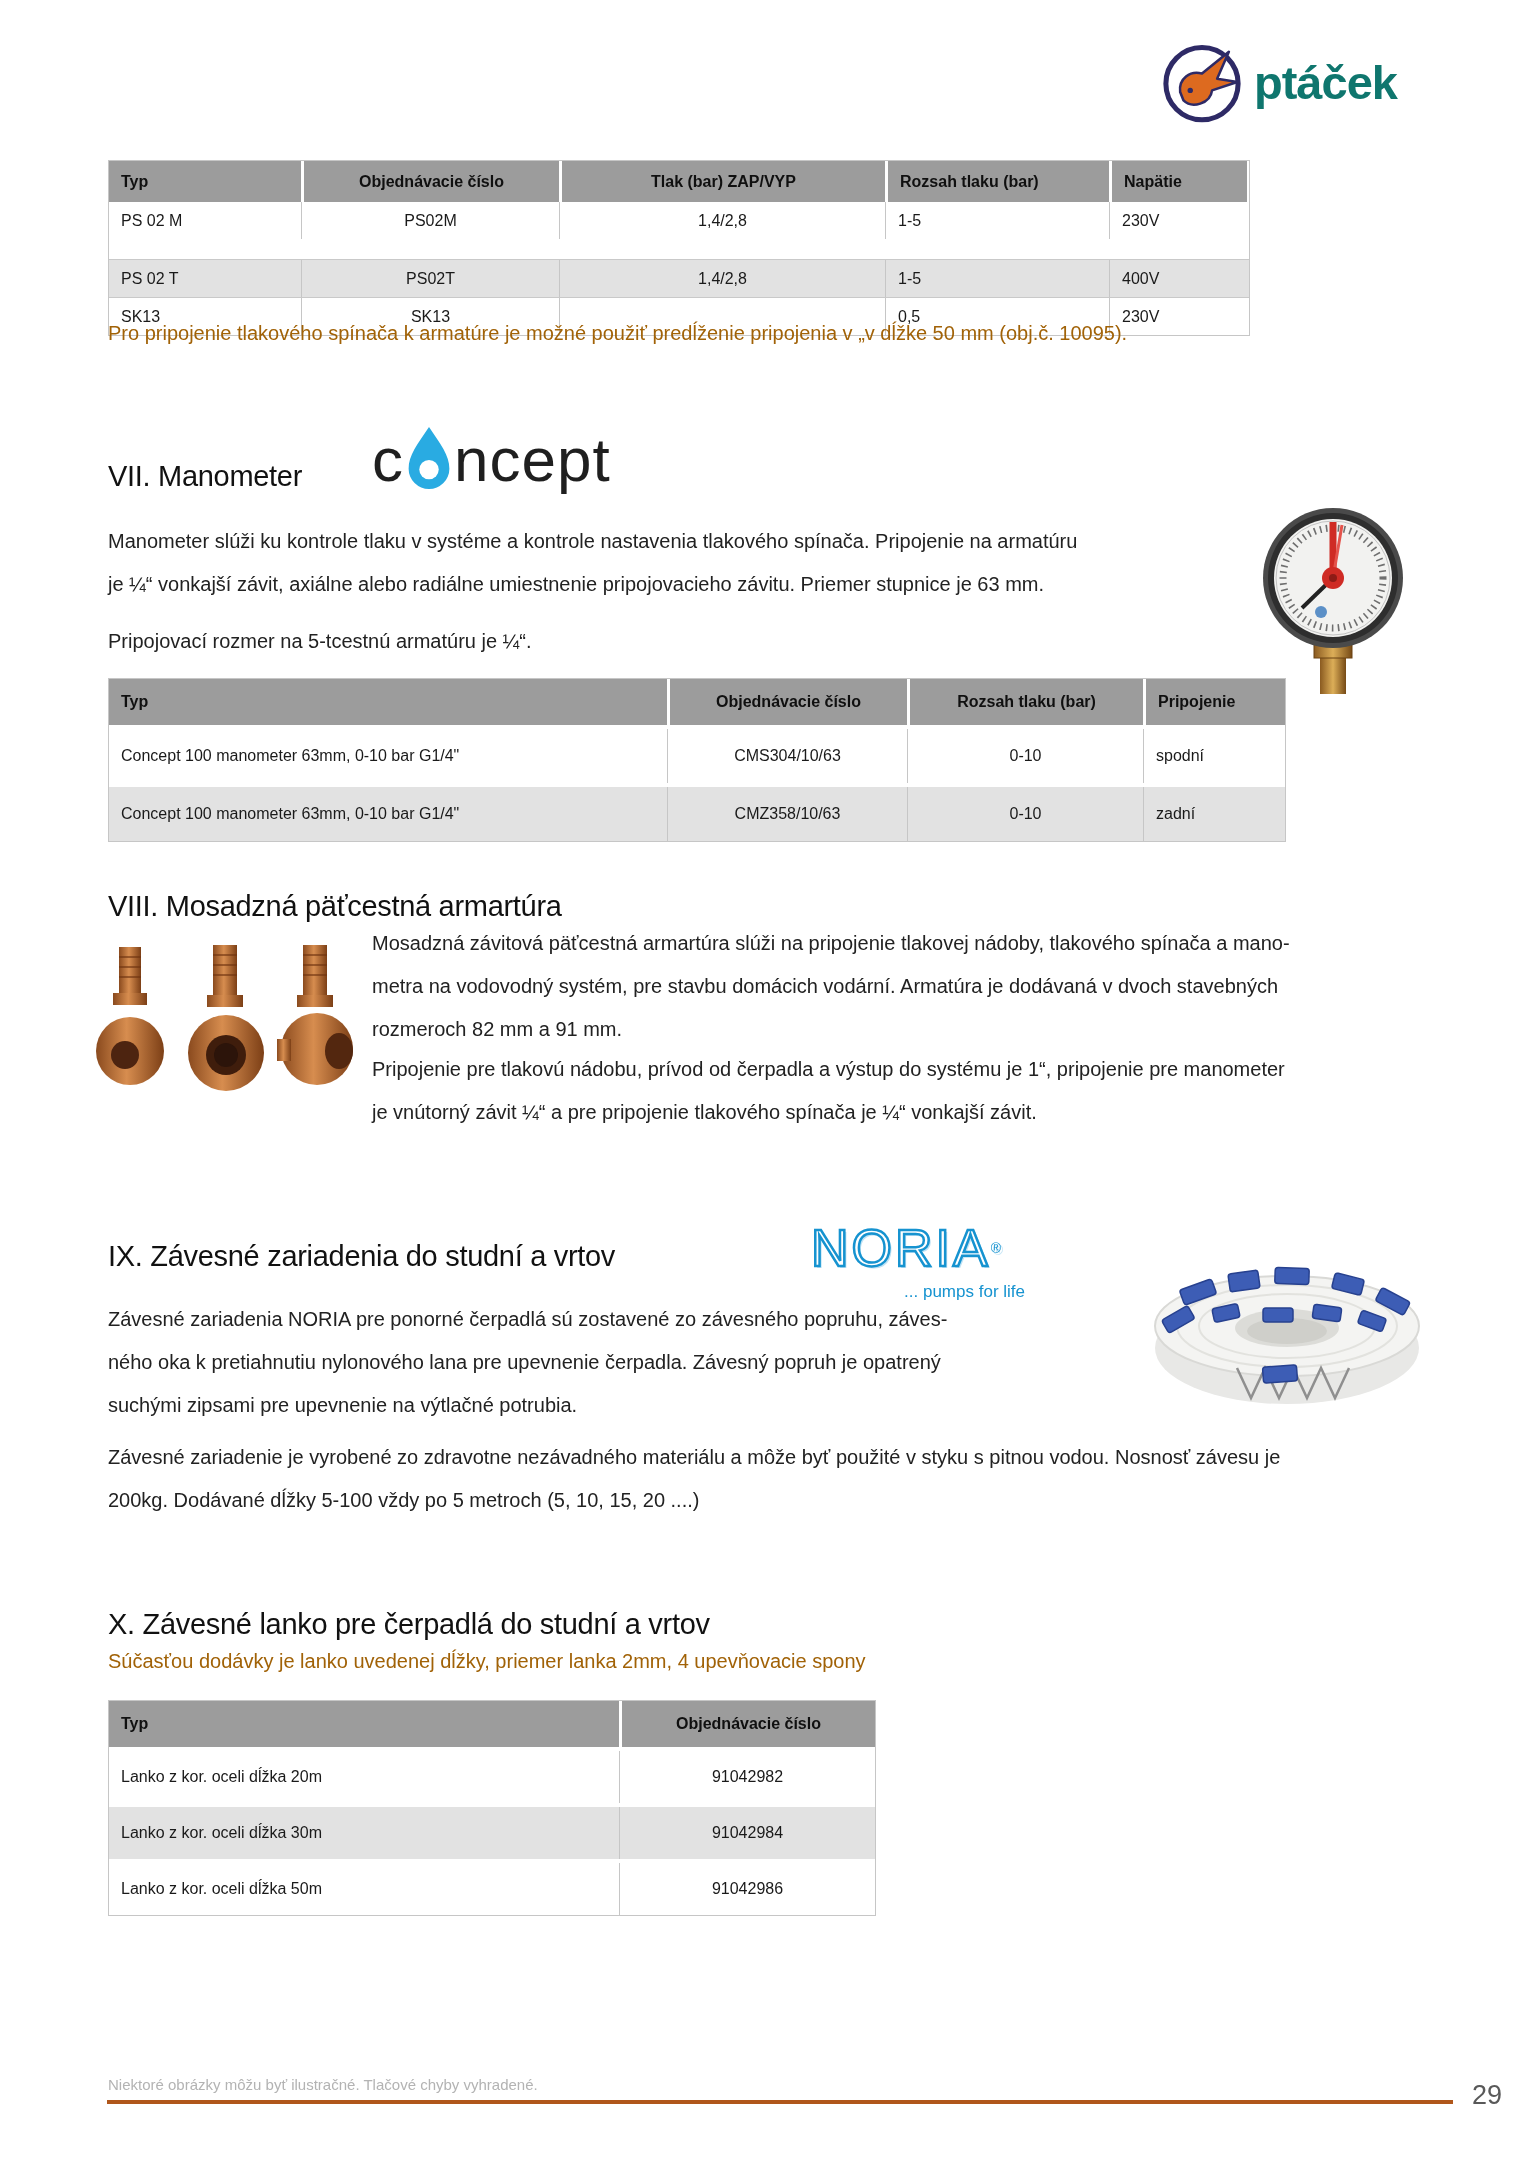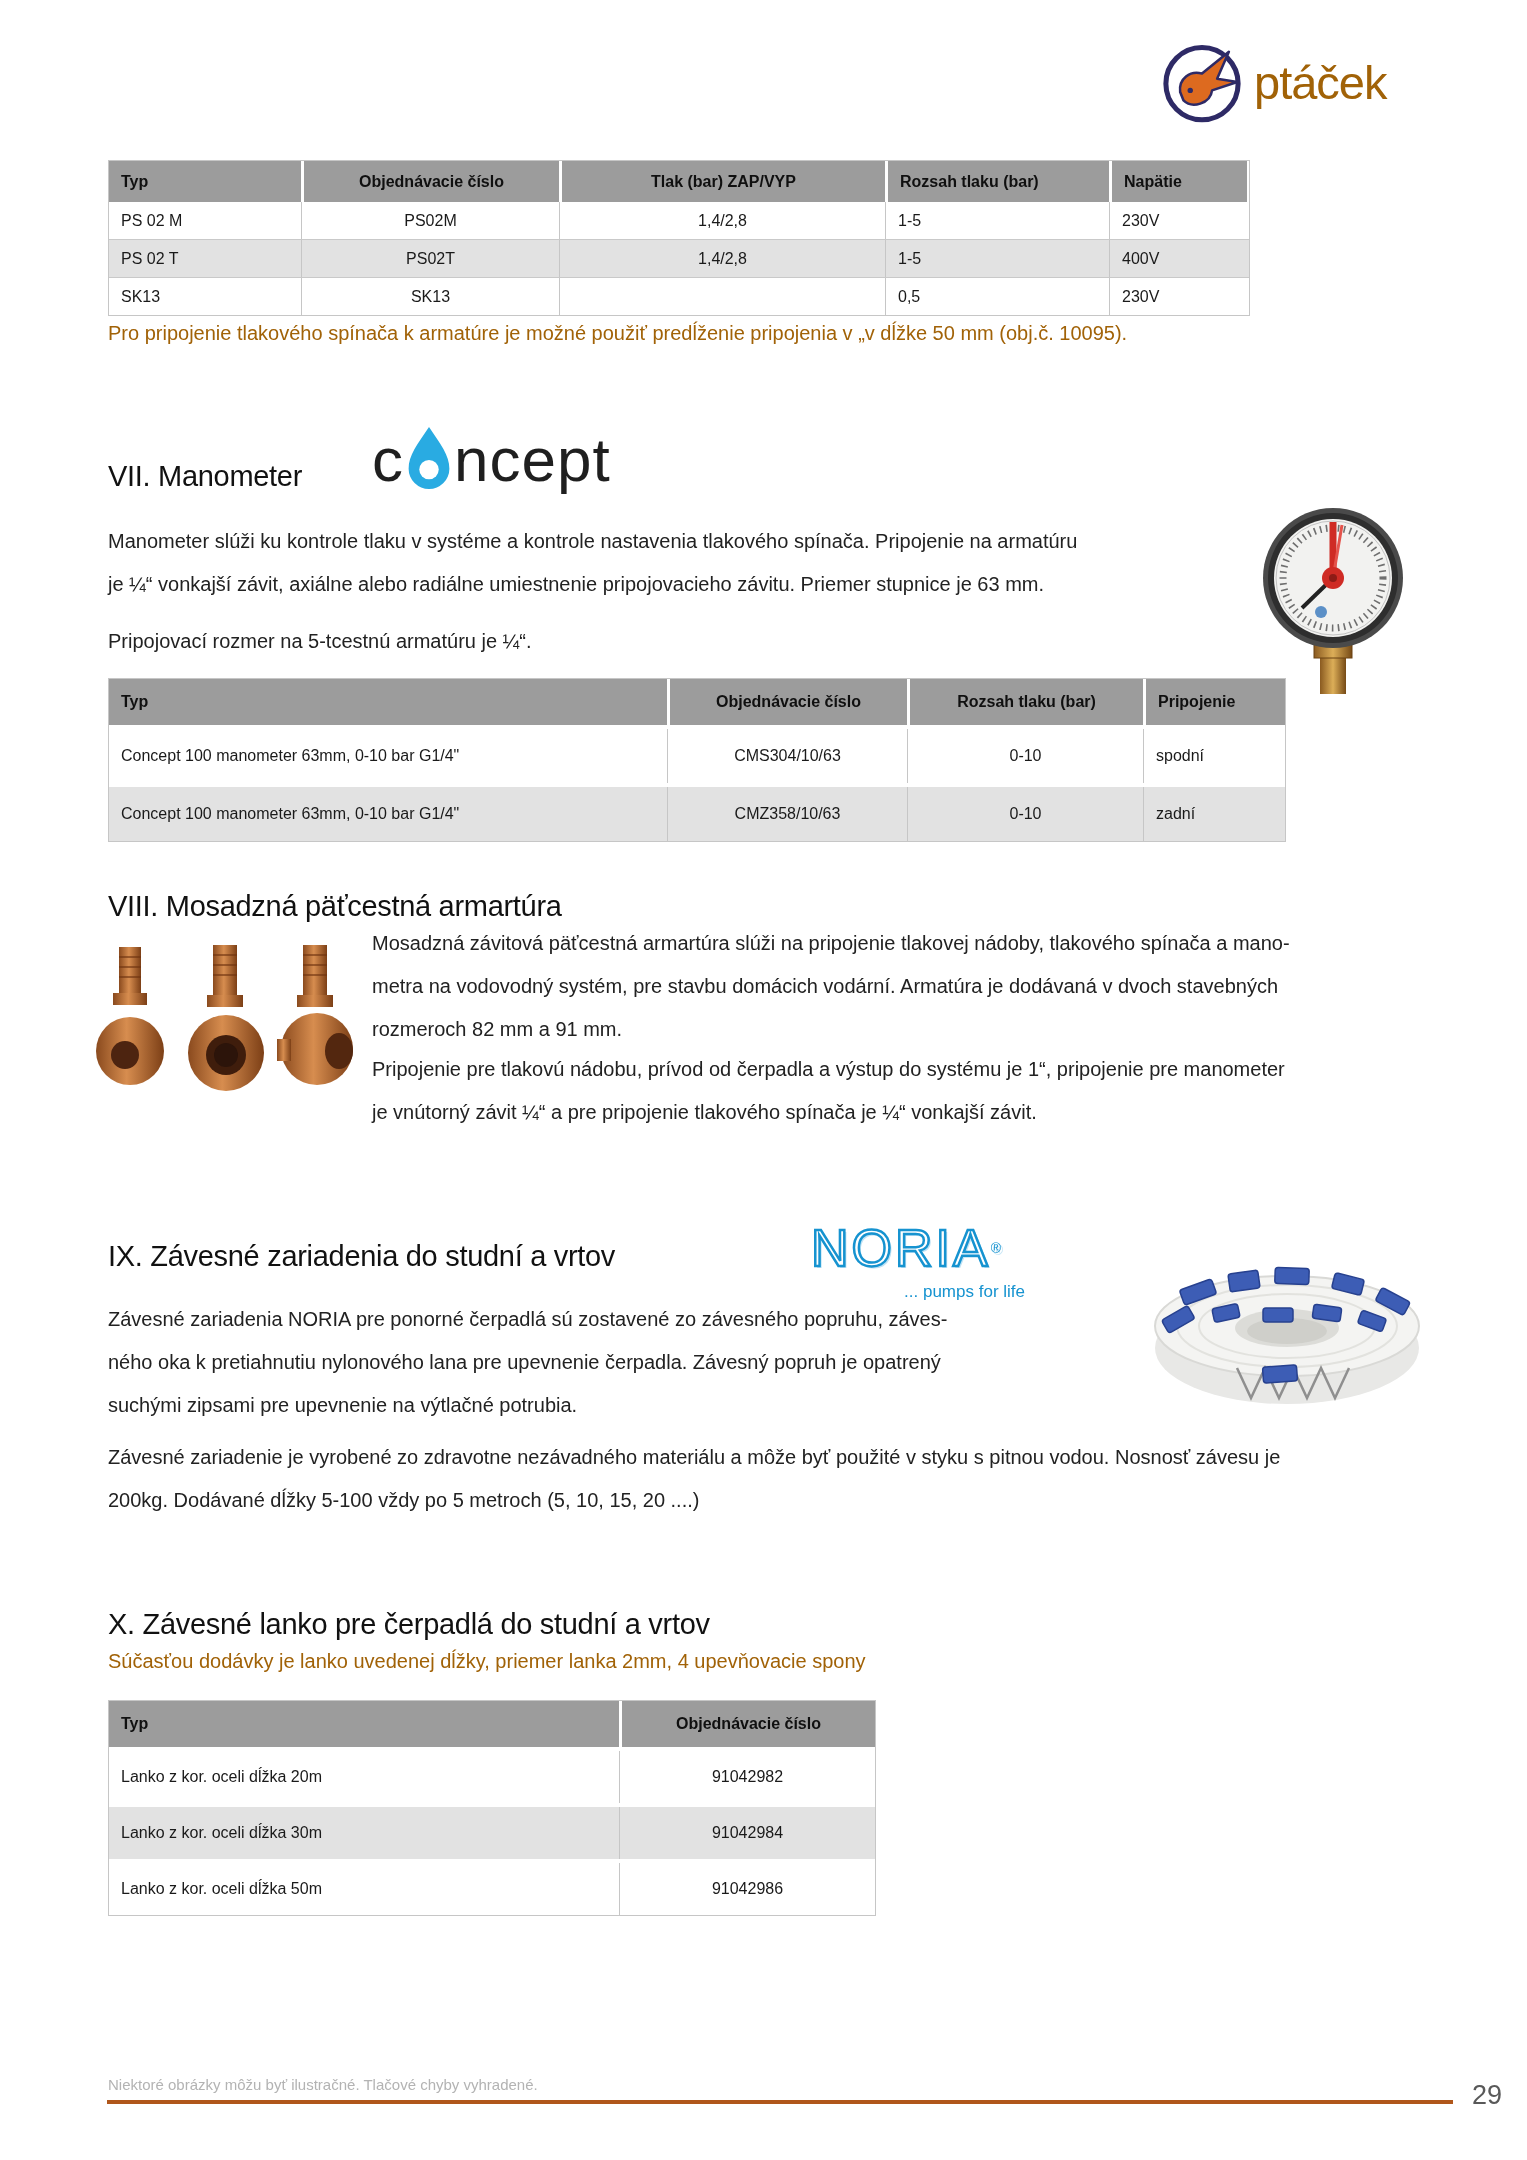--- a/index.html
+++ b/index.html
@@ -7,41 +7,41 @@
     position:relative; width:1527px; height:2160px; background:#ffffff;
     font-family:"Liberation Sans", sans-serif; color:#1c1c1c; overflow:hidden;
   }
   .abs { position:absolute; }
   .h2 { font-size:29px; font-weight:normal; color:#111; letter-spacing:-0.3px; white-space:nowrap; }
   .body-text { font-size:20px; line-height:43px; white-space:pre-line; color:#222; }
   .small-note { font-size:20px; color:#a16207; white-space:nowrap; }
 
   
   .brand { display:flex; align-items:center; gap:10px; }
-  .brand-name { font-size:47px; font-weight:normal; color:#a16207; letter-spacing:-1px; }
+  .brand-name { font-size:47px; font-weight:bold; color:#0f766e; letter-spacing:-1px; }
 
   
   .concept { display:flex; align-items:flex-end; }
   .concept span { font-size:62px; font-weight:300; color:#1f1f1f; letter-spacing:1px; line-height:64px; }
 
   
   .noria-name { font-size:52px; font-weight:400; letter-spacing:3px; color:#ffffff;
     -webkit-text-stroke:2.5px #1693d0; text-shadow:2px 2px 0 #bfe2f4; line-height:52px;text-align:center; }
   .noria-reg { font-size:14px; color:#1693d0; -webkit-text-stroke:0; vertical-align:top; }
   .noria-tag { font-size:17px; color:#1693d0; text-align:right; margin-top:8px; }
 
   
   .tbl { position:absolute; border:1px solid #c6c6c6; background:#fff; }
   .tr { display:grid; }
   .cell { display:flex; align-items:center; padding:0 12px; font-size:16px; white-space:nowrap; overflow:hidden; color:#1a1a1a; }
   .tr.head .cell { background:#9c9c9c; font-weight:bold; color:#101010; }
   .tr.head .cell + .cell { border-left:3px solid #ffffff; }
   .tr.body .cell + .cell { border-left:1px solid #c6c6c6; }
   .tr.body { background:#ffffff; }
-  .tr.body.alt { background:#e2e2e2; }
+  .tr.body.alt { background:#e2e2e2;margin-top:20px; }
   .ctr { justify-content:center; text-align:center; }
 
   #table1 .tr { grid-template-columns:192px 258px 326px 224px 138px; }
   #table1 .tr.head { height:41px; }
   #table1 .tr.body { height:37px; }
   #table1 .tr.body + .tr.body { border-top:1px solid #c9c9c9; }
 
   #table2 .tr { grid-template-columns:558px 240px 236px 142px; }
   #table2 .tr.head { height:46px; }
   #table2 .tr.body { height:54px; }

